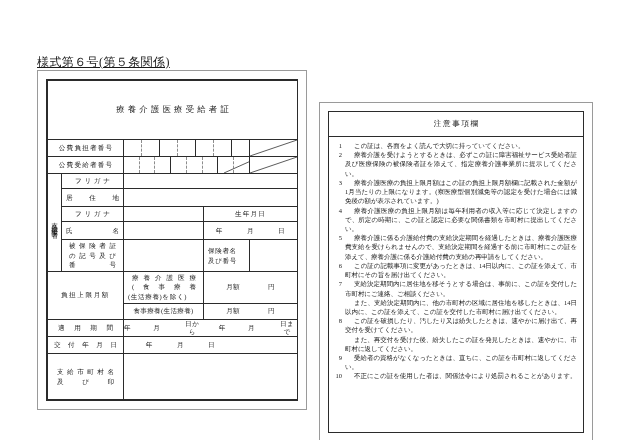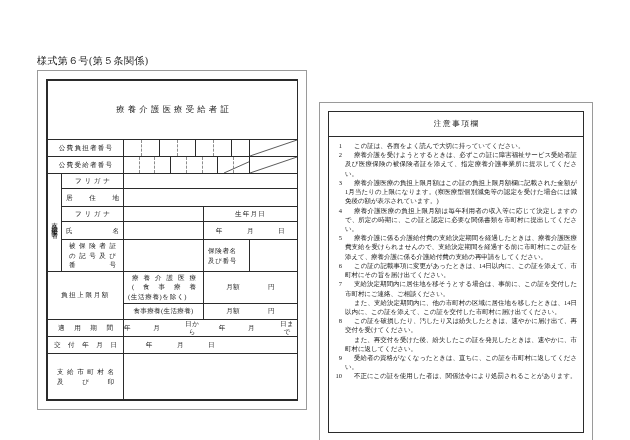--- a/index.html
+++ b/index.html
@@ -22,23 +22,24 @@
     height: 440px;
     box-sizing: border-box;
     padding: 0;
   }
 
   
   .form-no {
     position: absolute;
     left: 37px;
     top: 54px;
-    font-size: 10px;
+    font-size: 12px;
     letter-spacing: .4px;
     white-space: nowrap;
+    text-decoration: underline;
   }
 
   
   .panel {
     position: absolute;
     top: 70px;
     border: 1px solid #9a9a9a;
     box-sizing: border-box;
     background: #fff;
   }

